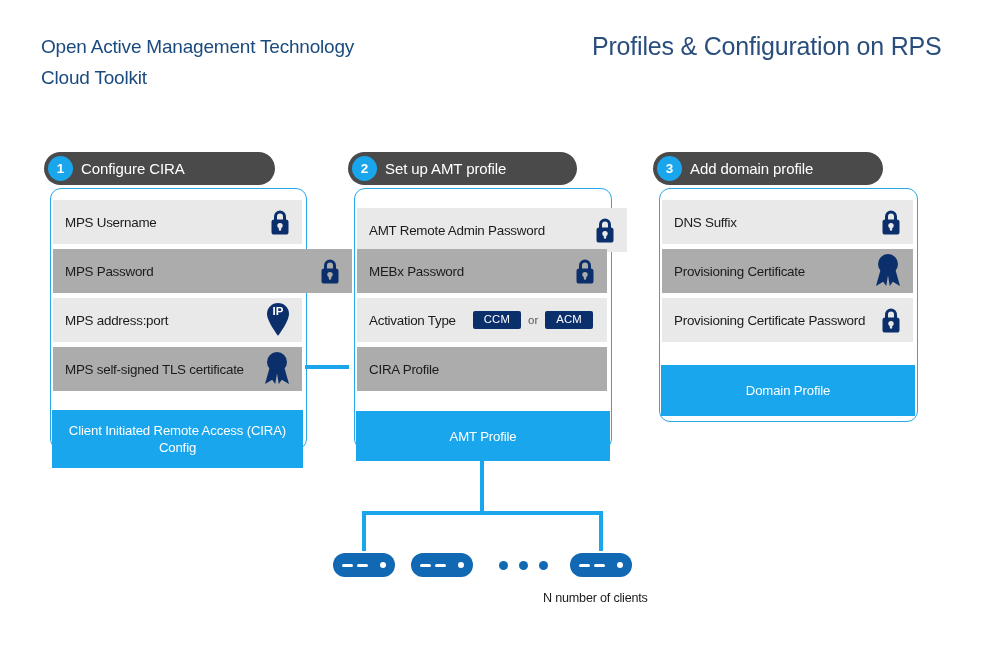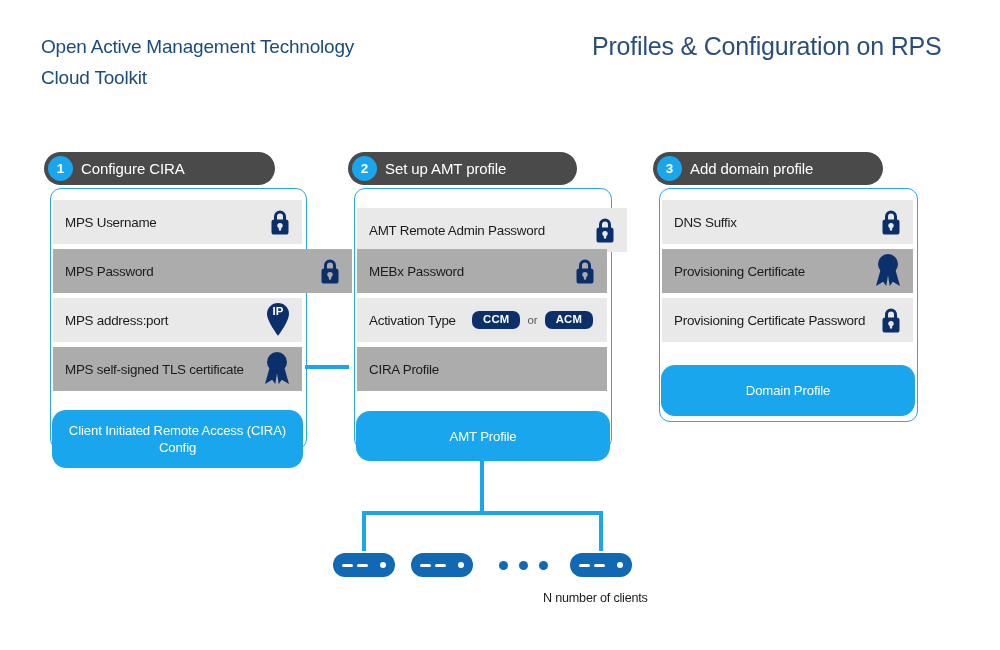--- a/index.html
+++ b/index.html
@@ -55,29 +55,29 @@
   .row-label{
     font-size:13.4px;color:#1b1b1b;letter-spacing:-0.25px;white-space:nowrap;
   }
   .row-right{
     margin-left:auto;display:flex;align-items:center;
     padding-right:10px;gap:7px;
   }
 
   
   .opt{
-    background:#0b2f6b;color:#ffffff;border-radius:7px;
-    font-size:11.3px;font-weight:700;letter-spacing:.2px;
+    background:#0b2f6b;color:#ffffff;border-radius:2px;
+    font-size:11.3px;font-weight:400;letter-spacing:.2px;
     padding:3px 11px 4px 11px;line-height:1;
   }
   .or{font-size:11.5px;color:#5a5a5a;}
 
   
   .bluebox{
-    position:absolute;background:#19a6ec;border-radius:14px;
+    position:absolute;background:#19a6ec;border-radius:0;
     color:#ffffff;display:flex;align-items:center;justify-content:center;
     text-align:center;font-size:13.2px;line-height:17px;
     letter-spacing:-0.15px;box-sizing:border-box;padding:4px 10px;
     white-space:pre-line;
   }
 
   
   .ln{position:absolute;background:#19a6ec;}
 
   

